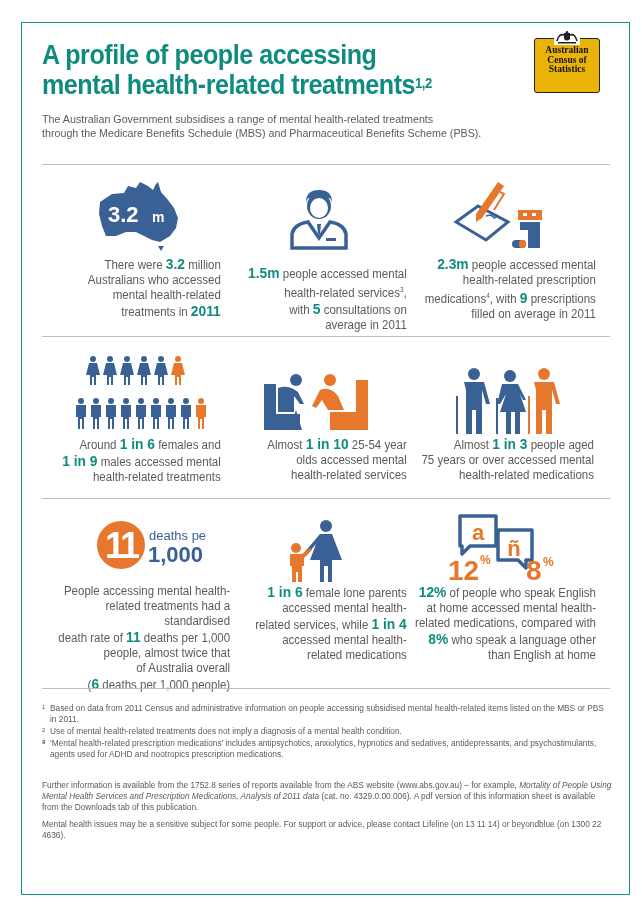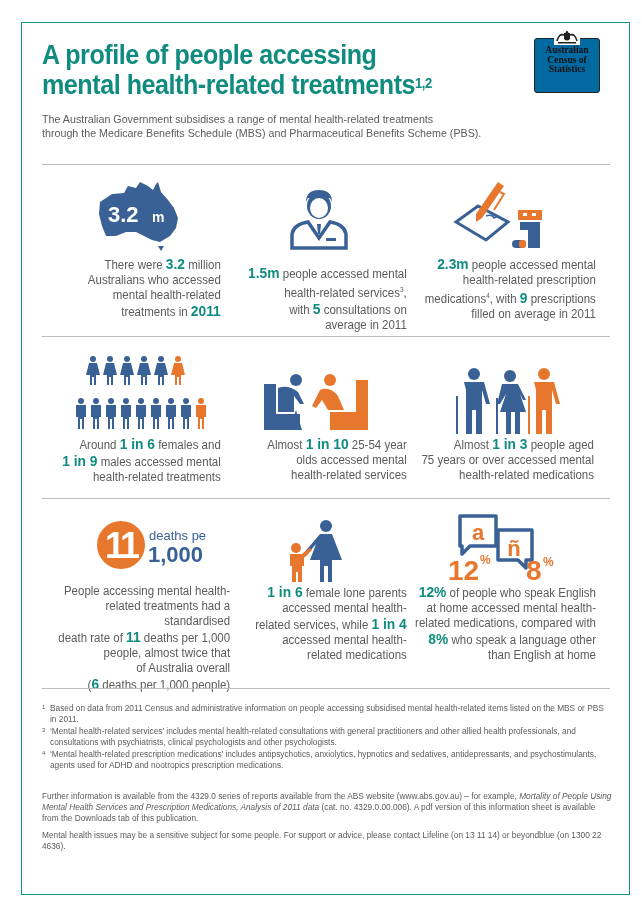--- a/index.html
+++ b/index.html
@@ -4,21 +4,21 @@
 <style>
   html, body { margin:0; padding:0; background:#ffffff; }
   body { width:642px; height:912px; position:relative; overflow:hidden;
          font-family:"Liberation Sans", sans-serif; color:#5b5b5b; }
   .frame { position:absolute; left:21px; top:22px; width:609px; height:873px;
            border:1px solid #16958a; box-sizing:border-box; }
   .title { position:absolute; left:42px; top:40px; margin:0; font-size:27px; line-height:30px;
            font-weight:bold; color:#0f8c7f; letter-spacing:-0.5px; transform:scaleX(0.93); transform-origin:left top; }
   .title sup { font-size:14px; vertical-align:top; position:relative; top:-2px; }
   .logo { position:absolute; left:534px; top:38px; width:66px; height:55px; border:1.5px solid #222;
-          border-radius:3px; box-sizing:border-box; background:#0369a1; text-align:center;
+          border-radius:3px; box-sizing:border-box; background:#eab308; text-align:center;
           font-family:"Liberation Serif", serif; font-weight:bold; font-size:9.5px; line-height:9.5px; color:#111; }
   .logo .crest { display:block; margin:-8px auto 1px; width:26px; height:14px; }
   .intro { position:absolute; left:42px; top:112px; width:520px; font-size:11.5px; line-height:14px; color:#5b5b5b;
            transform:scaleX(0.93); transform-origin:left top; }
   .divider { position:absolute; left:42px; width:568px; height:0; border-top:1.5px solid #bdbdbd; }
   .cell { position:absolute; text-align:right; font-size:12.5px; line-height:15px; color:#5b5b5b; }
   .cell .txt { display:block; transform:scaleX(0.92); }
   .hl { color:#0f8c7f; font-weight:bold; font-size:15px; }
   .icon { position:absolute; }
   .notes { position:absolute; left:42px; top:703px; width:570px; font-size:8.3px; line-height:11px; color:#5b5b5b; }
@@ -221,17 +221,18 @@
   <span class="txt"><span class="hl">12%</span><span> of people who speak English</span><br>
   <span>at home accessed mental health-</span><br><span>related medications, compared with</span><br>
   <span class="hl">8%</span><span> who speak a language other</span><br>
   <span>than English at home</span></span>
 </div>
 
 <div class="divider" style="top:688px"></div>
 
 <div class="notes">
   <div class="fn"><sup>1</sup><span>Based on data from 2011 Census and administrative information on people accessing subsidised mental health-related items listed on the MBS or PBS in 2011.</span></div>
-  <div class="fn"><sup>3</sup><span>‘Mental health-related services’ includes mental health-related consultations with general practitioners and other allied health professionals, and consultations with psychiatrists, clinical psychologists and other psychologists.</span></div>
+  <div class="fn"><sup>2</sup><span>Use of mental health-related treatments does not imply a diagnosis of a mental health condition.</span></div>
+  <div class="fn"><sup>3</sup></div>
   <div class="fn" style="margin-bottom:20px"><sup>4</sup><span>‘Mental health-related prescription medications’ includes antipsychotics, anxiolytics, hypnotics and sedatives, antidepressants, and psychostimulants, agents used for ADHD and nootropics prescription medications.</span></div>
-  <p><span>Further information is available from the 4329.0 series of reports available from the ABS website (www.abs.gov.au) – for example, </span><i>Mortality of People Using Mental Health Services and Prescription Medications, Analysis of 2011 data</i><span> (cat. no. 4329.0.00.006). A pdf version of this information sheet is available from the Downloads tab of this publication.</span></p>
+  <p><span>Further information is available from the 1752.8 series of reports available from the ABS website (www.abs.gov.au) – for example, </span><i>Mortality of People Using Mental Health Services and Prescription Medications, Analysis of 2011 data</i><span> (cat. no. 4329.0.00.006). A pdf version of this information sheet is available from the Downloads tab of this publication.</span></p>
   <p>Mental health issues may be a sensitive subject for some people. For support or advice, please contact Lifeline (on 13 11 14) or beyondblue (on 1300 22 4636).</p>
 </div>
 
 </body></html>

